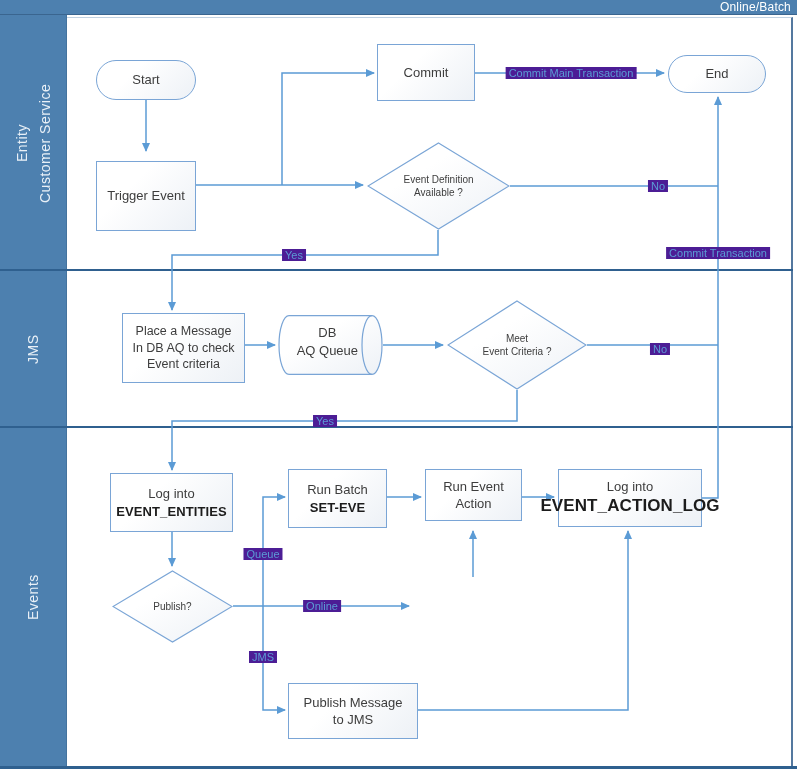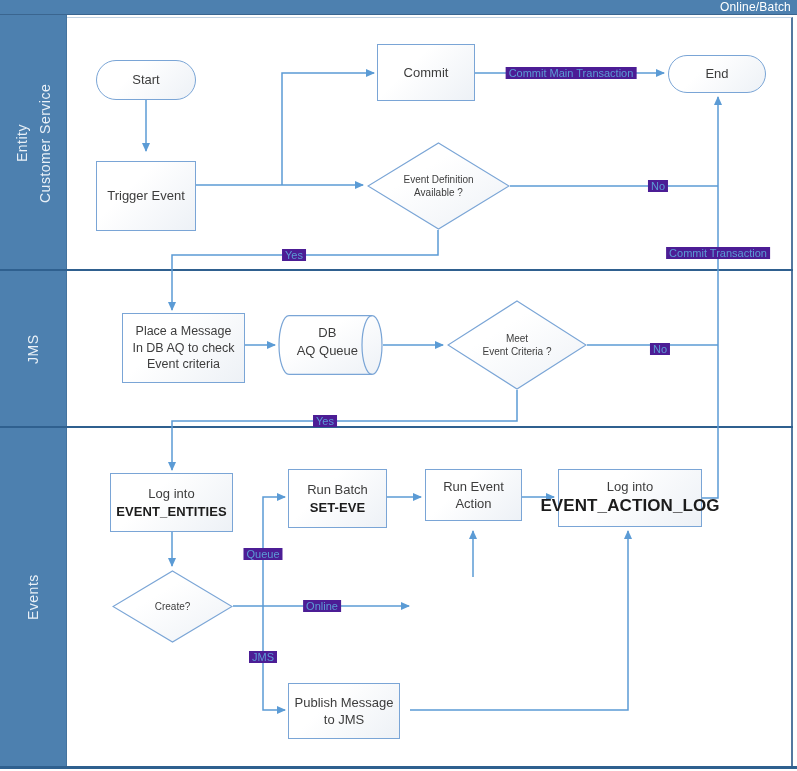--- a/index.html
+++ b/index.html
@@ -217,38 +217,38 @@
 
   <div class="node box" style="left:110px; top:473px; width:123px; height:59px;">
     <span>Log into</span>
     <span class="bold-line">EVENT_ENTITIES</span>
   </div>
 
   <div class="diamond-wrap" style="left:112px; top:570px; width:121px; height:73px;">
     <svg width="121" height="73" viewBox="0 0 121 73">
       <polygon points="60.5,1 120,36.5 60.5,72 1,36.5" fill="url(#shapeGrad)" stroke="#7AA5D6" stroke-width="1.2"></polygon>
     </svg>
-    <div class="diamond-text">Create?</div>
+    <div class="diamond-text">Publish?</div>
   </div>
 
   <div class="node box" style="left:288px; top:469px; width:99px; height:59px;">
     <span>Run Batch</span>
     <span class="bold-line">SET-EVE</span>
   </div>
 
   <div class="node box" style="left:425px; top:469px; width:97px; height:52px;">Run Event
 Action</div>
 
   <div class="node box" style="left:558px; top:469px; width:144px; height:58px;">
     <span>Log into</span>
     <span class="bold-line" style="font-size:17px;">EVENT_ACTION_LOG</span>
   </div>
 
 
-  <div class="node box" style="left:288px; top:683px; width:112px; height:56px;">Publish Message
+  <div class="node box" style="left:288px; top:683px; width:130px; height:56px;">Publish Message
 to JMS</div>
 
   <div class="edge-label" style="left:571px; top:73px;">Commit Main Transaction</div>
   <div class="edge-label" style="left:658px; top:186px;">No</div>
   <div class="edge-label" style="left:718px; top:253px;">Commit Transaction</div>
   <div class="edge-label" style="left:294px; top:255px;">Yes</div>
   <div class="edge-label" style="left:660px; top:349px;">No</div>
   <div class="edge-label" style="left:325px; top:421px;">Yes</div>
   <div class="edge-label" style="left:263px; top:554px;">Queue</div>
   <div class="edge-label" style="left:322px; top:606px;">Online</div>

